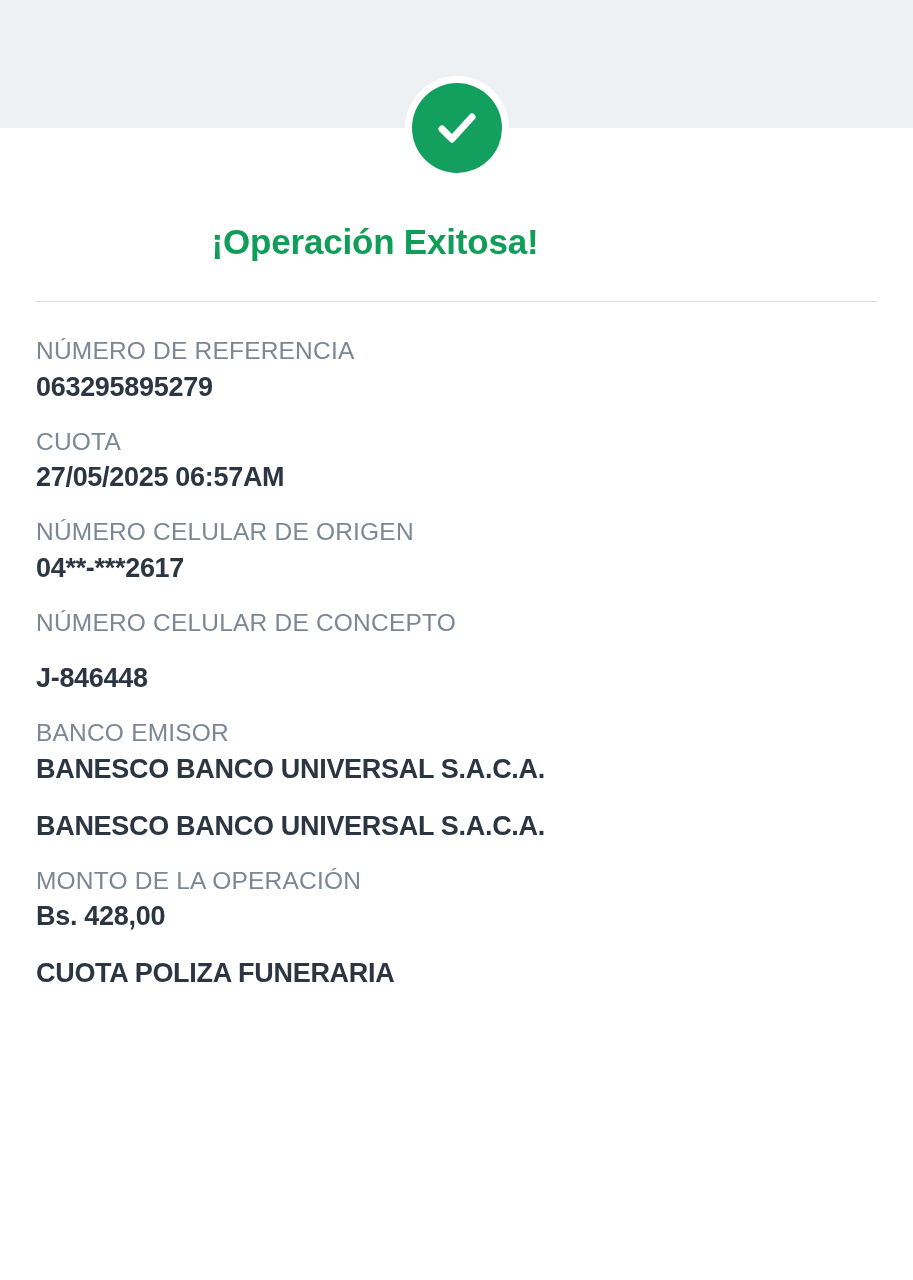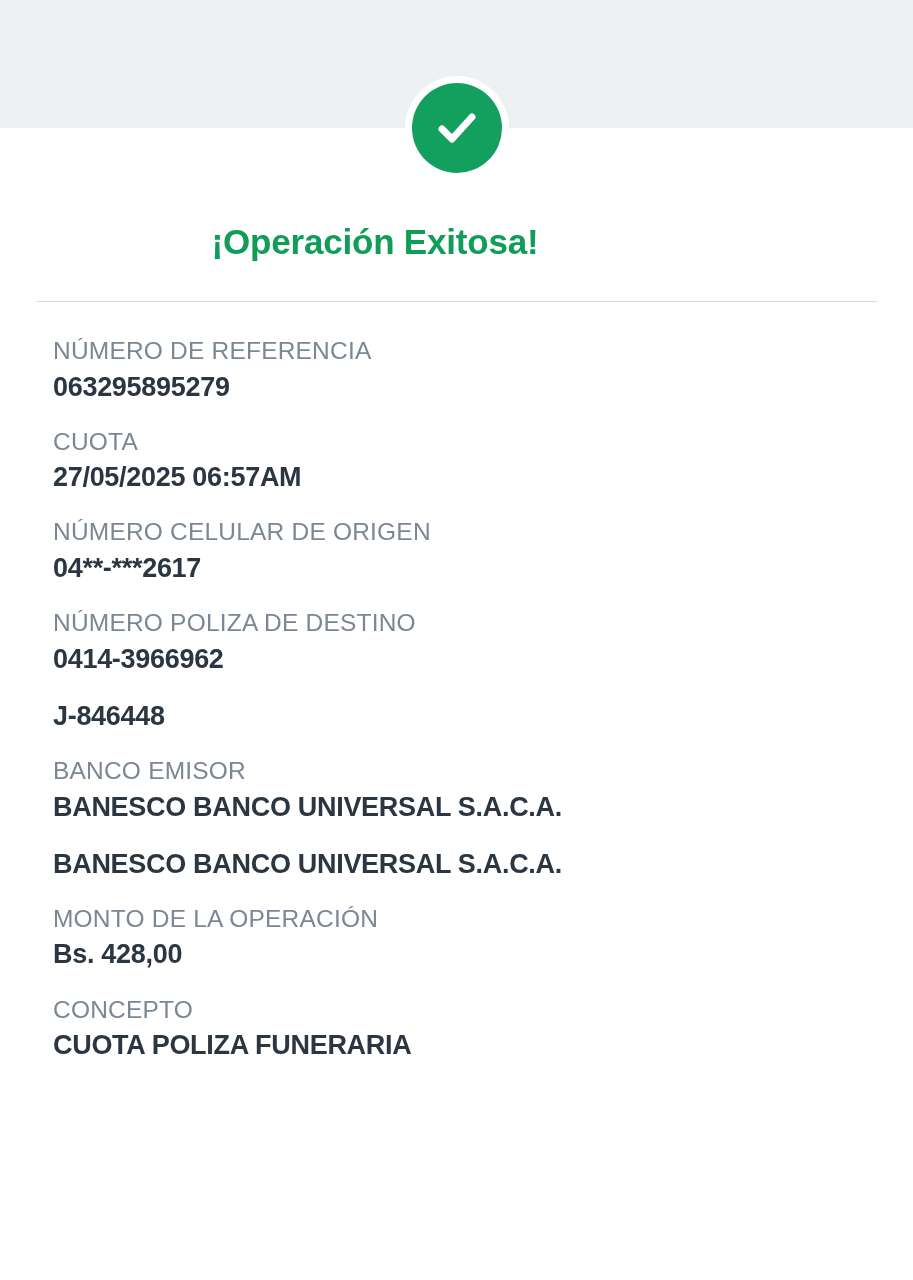--- a/index.html
+++ b/index.html
@@ -72,21 +72,21 @@
     height: 1px;
     background: #d7dce0;
   }
 
   .fields {
     position: absolute;
     top: 336px;
     left: 36px;
     width: 845px;
   }
-  .field { margin-bottom: 22px; margin-left: 17px; }
+  .field { margin-bottom: 22px; }
   .field-label {
     font-size: 24.5px;
     color: #7b8794;
     letter-spacing: 0.2px;
     line-height: 1.25;
   }
   .field-value {
     font-size: 27px;
     font-weight: bold;
     color: #2c3642;
@@ -127,22 +127,21 @@
       <div class="field-label">CUOTA</div>
       <div class="field-value">27/05/2025 06:57AM</div>
     </div>
 
     <div class="field">
       <div class="field-label">NÚMERO CELULAR DE ORIGEN</div>
       <div class="field-value">04**-***2617</div>
     </div>
 
     <div class="field">
-      <div class="field-label">NÚMERO POLIZA DE DESTINO</div>
-      <div class="field-value">0414-3966962</div>
+      <div class="field-label">NÚMERO CELULAR DE CONCEPTO</div>
     </div>
 
     <div class="field">
       <div class="field-value">J-846448</div>
     </div>
 
     <div class="field">
       <div class="field-label">BANCO EMISOR</div>
       <div class="field-value">BANESCO BANCO UNIVERSAL S.A.C.A.</div>
     </div>
@@ -150,18 +149,17 @@
     <div class="field">
       <div class="field-value">BANESCO BANCO UNIVERSAL S.A.C.A.</div>
     </div>
 
     <div class="field">
       <div class="field-label">MONTO DE LA OPERACIÓN</div>
       <div class="field-value">Bs. 428,00</div>
     </div>
 
     <div class="field">
-      <div class="field-label">CONCEPTO</div>
       <div class="field-value">CUOTA POLIZA FUNERARIA</div>
     </div>
 
   </div>
 </div>
 
 </body></html>

